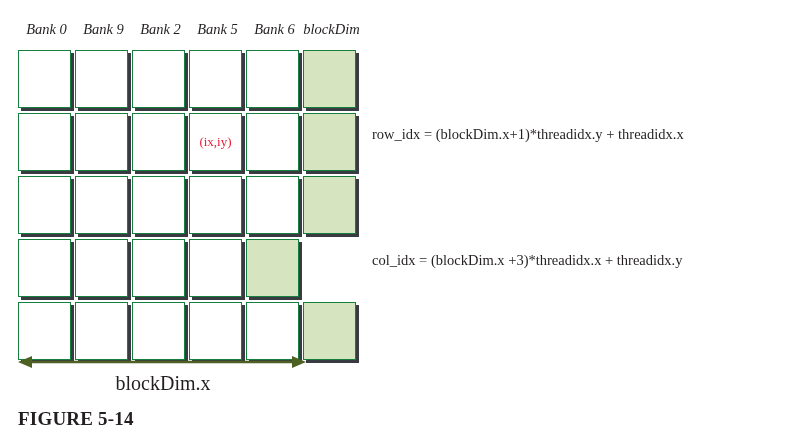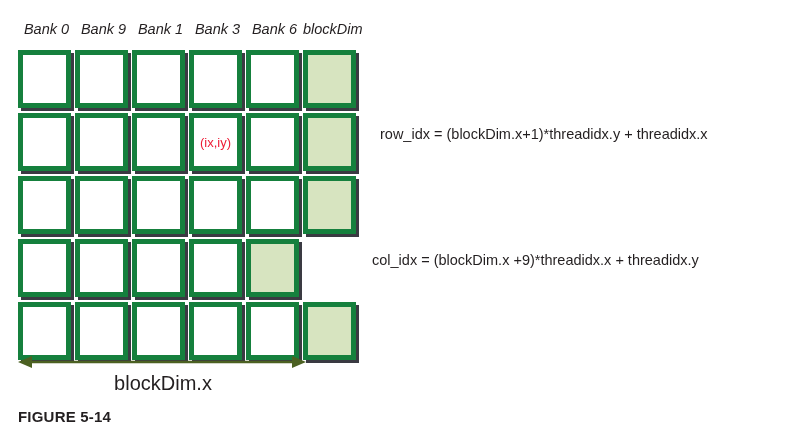--- a/index.html
+++ b/index.html
@@ -6,21 +6,21 @@
     margin: 0;
     padding: 0;
     background: #ffffff;
   }
   #page {
     position: relative;
     width: 792px;
     height: 447px;
     background: #ffffff;
     overflow: hidden;
-    font-family: Liberation Sans, sans-serif;
+    font-family: Liberation Serif, serif;
     color: #231f20;
   }
 
   
   #bank-headers {
     position: absolute;
     left: 18px;
     top: 19px;
     width: 342px;
     height: 20px;
@@ -51,21 +51,21 @@
     display: flex;
     height: 58px;
     margin-bottom: 5px;
   }
   .cell {
     box-sizing: border-box;
     width: 53px;
     height: 58px;
     margin-right: 4px;
     background: #ffffff;
-    border: 5px solid #15803d;
+    border: 1px solid #15803d;
     box-shadow: 3px 3px 0 0 #3a3a42;
     position: relative;
   }
   .cell.padding-cell {
     background: #d7e4c0;
   }
   .cell-label {
     position: absolute;
     left: 0;
     right: 0;
@@ -79,21 +79,21 @@
 
   
   .formula {
     position: absolute;
     left: 372px;
     font-size: 14.5px;
     line-height: 18px;
     white-space: nowrap;
     color: #231f20;
   }
-  #formula-row-idx { top: 125px; margin-left: 8px; }
+  #formula-row-idx { top: 125px; }
   #formula-col-idx { top: 251px; }
 
   
   #dim-arrow {
     position: absolute;
     left: 12px;
     top: 350px;
     width: 300px;
     height: 24px;
   }
@@ -107,37 +107,37 @@
     font-size: 20px;
     color: #231f20;
     white-space: nowrap;
   }
 
   
   #figure-caption {
     position: absolute;
     left: 18px;
     top: 408px;
-    font-size: 15px;
+    font-size: 19px;
     font-weight: bold;
     letter-spacing: 0.2px;
     color: #231f20;
     white-space: nowrap;
   }
 </style>
 </head>
 <body>
 
 <div id="page">
 
   <div id="bank-headers">
       <div class="bank-header">Bank 0</div>
       <div class="bank-header">Bank 9</div>
-      <div class="bank-header">Bank 1</div>
-      <div class="bank-header">Bank 3</div>
+      <div class="bank-header">Bank 2</div>
+      <div class="bank-header">Bank 5</div>
       <div class="bank-header">Bank 6</div>
       <div class="bank-header padding-header">blockDim</div>
     </div>
 
   <div id="grid">
       <div class="grid-row">
         <div class="cell"></div>
         <div class="cell"></div>
         <div class="cell"></div>
         <div class="cell"></div>
@@ -174,21 +174,21 @@
         <div class="cell"></div>
         <div class="cell"></div>
         <div class="cell"></div>
         <div class="cell"></div>
         <div class="cell padding-cell"></div>
       </div>
     </div>
 
   <div class="formula" id="formula-row-idx">row_idx = (blockDim.x+1)*threadidx.y + threadidx.x</div>
 
-  <div class="formula" id="formula-col-idx">col_idx = (blockDim.x +9)*threadidx.x + threadidx.y</div>
+  <div class="formula" id="formula-col-idx">col_idx = (blockDim.x +3)*threadidx.x + threadidx.y</div>
 
   <div id="dim-arrow">
     <svg width="300" height="24" viewBox="0 0 300 24" xmlns="http://www.w3.org/2000/svg">
       <line x1="14" y1="12" x2="286" y2="12" stroke="#4c6122" stroke-width="2.6"></line>
       <polygon points="6,12 20,6 20,18" fill="#4c6122"></polygon>
       <polygon points="294,12 280,6 280,18" fill="#4c6122"></polygon>
     </svg>
   </div>
 
   <div id="dim-arrow-label">blockDim.x</div>

